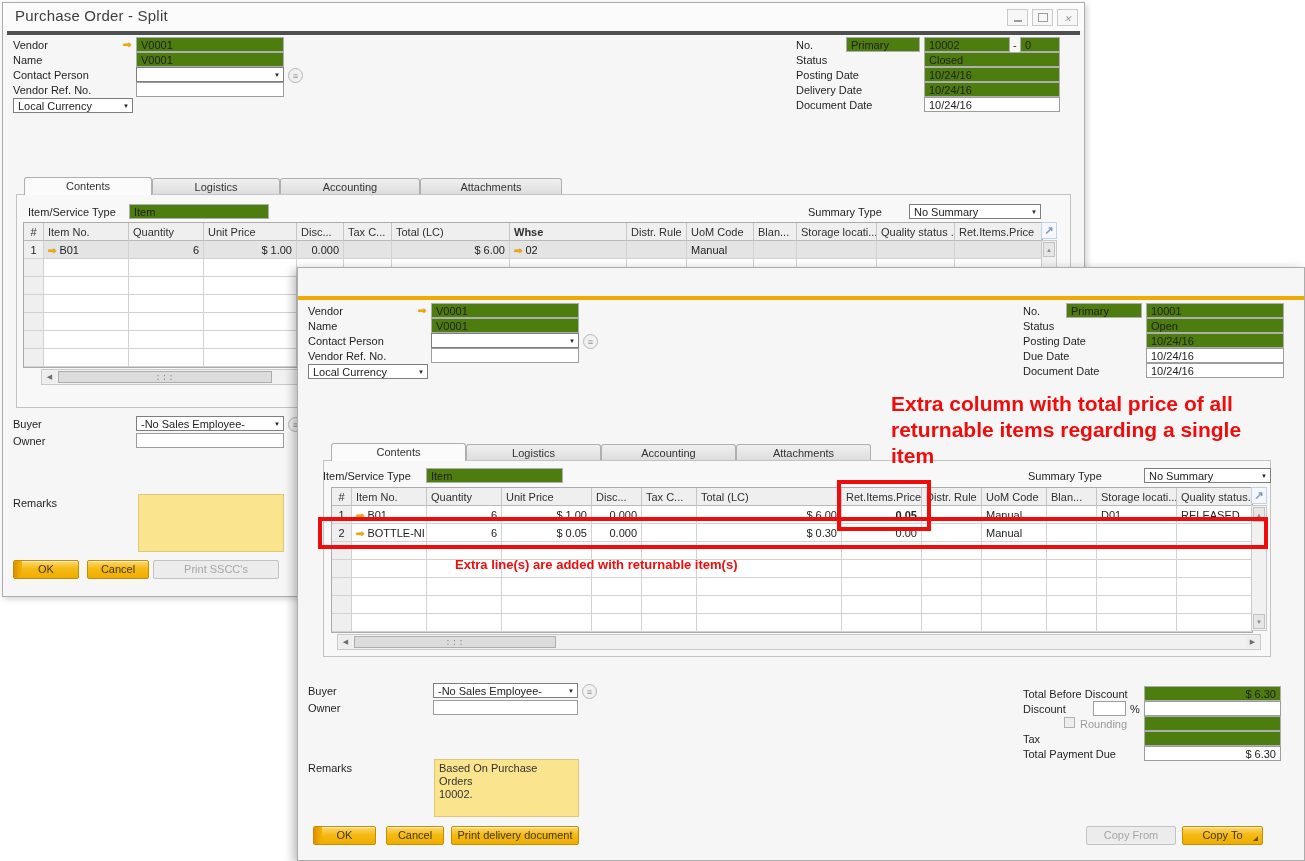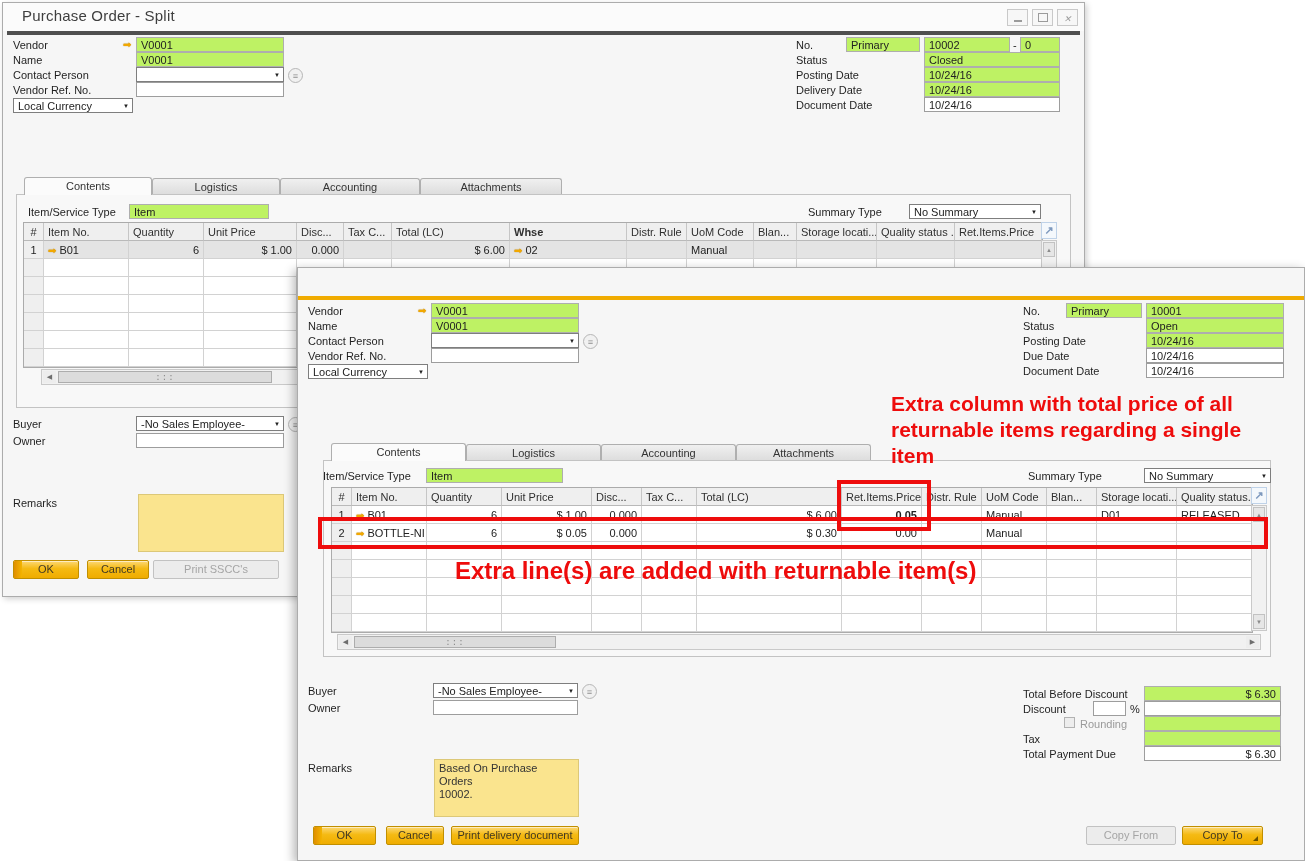--- a/index.html
+++ b/index.html
@@ -4,36 +4,36 @@
 <style>
   html,body{margin:0;padding:0;background:#fff;}
   #canvas{position:relative;width:1305px;height:861px;background:#FFFFFF;overflow:hidden;
           font-family:"Liberation Sans",sans-serif;font-size:11px;color:#222;}
   .win{position:absolute;background:#F6F6F6;border:1px solid #ACACAC;}
   #po-win{left:2px;top:2px;width:1081px;height:593px;z-index:1;box-shadow:2px 2px 6px rgba(0,0,0,.18);}
   #grpo-win{left:297px;top:267px;width:1006px;height:592px;z-index:5;box-shadow:-3px 3px 10px rgba(0,0,0,.30);}
   .tbar{position:absolute;left:0;top:0;right:0;height:28px;}
   .tbar.light{background:#FBFBFB;}
   .tbar.dark{background:#58585A;}
-  .ttl{position:absolute;left:19px;top:4px;font-size:15px;letter-spacing:.2px;}
+  .ttl{position:absolute;left:12px;top:4px;font-size:15px;letter-spacing:.2px;}
   .tbar.light .ttl{color:#3E3E3E;}
   .tbar.dark .ttl{color:#FFFFFF;}
   .wcs{position:absolute;right:6px;top:6px;display:flex;}
   .wc{display:inline-flex;align-items:center;justify-content:center;width:19px;height:15px;margin-left:4px;border:1px solid #C9C9C9;background:#F7F7F7;color:#9B9B9B;}
   .tbar.dark .wc{border-color:#DCDCDC;background:transparent;color:#FFFFFF;}
   .ic-min{width:8px;height:2px;background:currentColor;display:inline-block;margin-top:7px;}
   .ic-max{width:8px;height:7px;border:1px solid currentColor;display:inline-block;}
   .ic-close::before{content:"✕";font-size:9px;line-height:1;}
   .accentbar{position:absolute;height:4px;}
   .accentbar.dark{background:#4F4F4F;left:4px;right:4px;top:28px;}
   .accentbar.gold{background:#F0AB00;left:0;right:0;top:28px;}
   .lbl{position:absolute;white-space:nowrap;color:#1F1F1F;}
   .lbl.gray{color:#9A9A9A;}
   .box{position:absolute;height:15px;line-height:14px;padding:0 4px;box-sizing:border-box;white-space:nowrap;overflow:hidden;}
-  .ro{background:#bef264;border:1px solid #AEAEAE;}
+  .ro{background:#4d7c0f;border:1px solid #AEAEAE;}
   .wh{background:#FFFFFF;border:1px solid #9D9D9D;}
   .dd{background:#FFFFFF;border:1px solid #7E7E7E;padding-right:14px;}
   .caret{position:absolute;right:3px;top:0;bottom:0;display:flex;align-items:center;}
   .caret::before{content:"▼";font-size:6px;color:#222;}
   .larrow{display:inline-block;margin-right:3px;}
   .larrow::before{content:"➡";font-size:10px;color:#F2A800;text-shadow:0 0 1px #A87400;}
   .field-arrow{position:absolute;width:12px;height:14px;}
   .menu-circ{position:absolute;width:13px;height:13px;border-radius:50%;border:1px solid #B6B6B6;background:#F1F1F1;color:#8F8F8F;text-align:center;}
   .menu-circ::before{content:"≡";font-size:9px;line-height:12px;}
   .tab{position:absolute;height:17px;box-sizing:border-box;border:1px solid #AFAFAF;border-bottom:none;border-radius:3px 3px 0 0;background:linear-gradient(#F0F0F0,#DCDCDC);text-align:center;line-height:16px;color:#333;}
@@ -565,15 +565,15 @@
     <span class="lbl" style="left:725px;top:480px;">Total Payment Due</span>
     <div class="box wh" style="left:846px;top:478px;width:137px;text-align:right;">$ 6.30</div>
 
     <div class="btn disabled" style="left:788px;top:558px;width:90px;">Copy From</div>
     <div class="btn menu" style="left:884px;top:558px;width:81px;">Copy To</div>
   </section>
 
   <div class="redbox" style="left:837px;top:480px;width:86px;height:43px;"></div>
   <div class="redbox" style="left:318px;top:517px;width:942px;height:24px;"></div>
   <div class="note" style="left:891px;top:391px;width:354px;font-size:21px;line-height:26px;">Extra column with total price of all returnable items regarding a single item</div>
-  <div class="note" style="left:455px;top:557px;font-size:24px;white-space:nowrap;">Extra line(s) are added with returnable item(s)</div>
+  <div class="note" style="left:455px;top:557px;font-size:13px;white-space:nowrap;">Extra line(s) are added with returnable item(s)</div>
 
 </div>
 
 </body></html>

